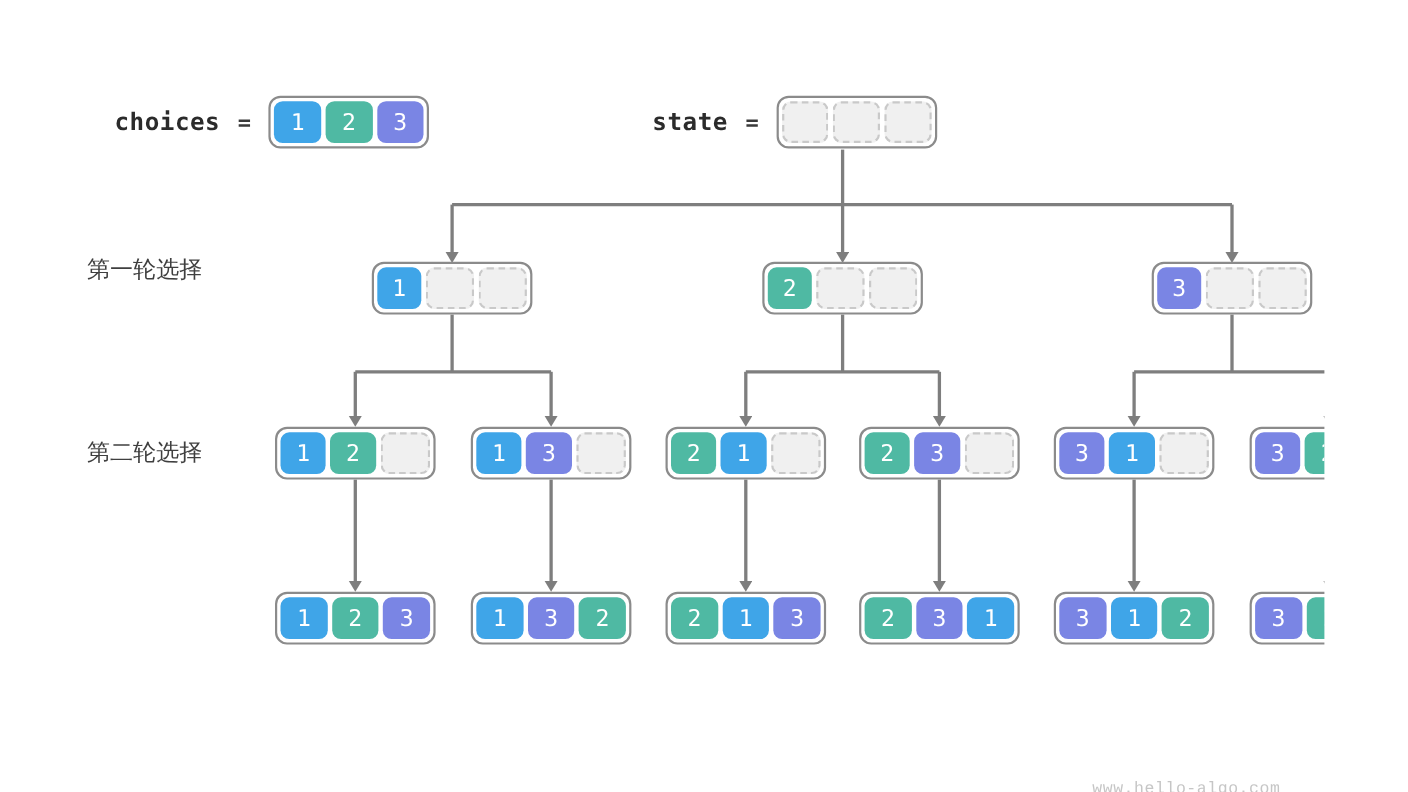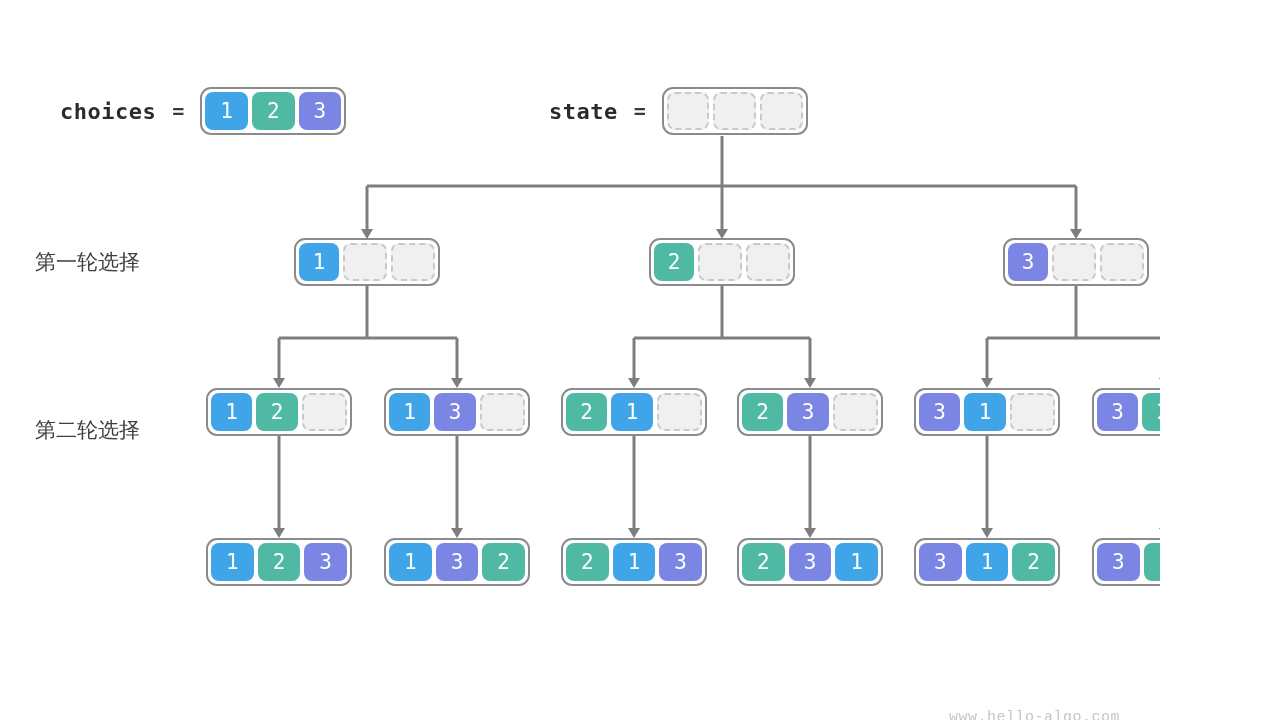--- a/index.html
+++ b/index.html
@@ -1,18 +1,18 @@
 <!DOCTYPE html>
 <html style="--c1: #3fa5e8; --c2: #4fb9a3; --c3: #7a85e4; --cell-text: #ffffff; --empty-fill: #f0f0f0; --empty-border: #c9c9c9; --box-border: #8b8b8b; --arrow: #7e7e7e; --text: #3f3f3f; --watermark: #c6c6c6;"><head>
 <meta charset="utf-8">
 <style>
   html,body { margin:0; padding:0; background:#ffffff; }
   .canvas {
     position:relative; width:1160px; height:720px; background:#ffffff;
-    overflow:hidden; font-family:"Liberation Sans", sans-serif;
+    overflow:hidden; font-family:"Liberation Sans", sans-serif;margin-left:44px;
   }
   svg.arrows { position:absolute; left:0; top:0; pointer-events:none; z-index:1; }
   svg.arrows path { stroke:var(--arrow); stroke-width:3; fill:none; }
   svg.arrows .ah { stroke:none; fill:var(--arrow); }
 
   .hgroup { position:absolute; top:87px; height:48px; display:flex; align-items:center; z-index:2; }
   .kw {
     font-family:"DejaVu Sans Mono", monospace; font-weight:bold;
     font-size:22px; color:#2b2b2b; letter-spacing:0.5px;
   }
@@ -99,22 +99,22 @@
   <div class="hgroup" style="left:549px;">
     <span class="kw">state</span>
     <span class="eq">=</span>
     <div class="box inflow" id="stateBox">
         <div class="cell empty"></div>
         <div class="cell empty"></div>
         <div class="cell empty"></div>
       </div>
   </div>
 
-  <div class="rowlabel" style="top:238px;">第一轮选择</div>
-  <div class="rowlabel" style="top:406px;">第二轮选择</div>
+  <div class="rowlabel" style="top:222px;">第一轮选择</div>
+  <div class="rowlabel" style="top:388px;">第二轮选择</div>
 
   <div id="nodesLayer">
       <div class="box" style="left: 294px; top: 238px;">
         <div class="cell v1">1</div>
         <div class="cell empty"></div>
         <div class="cell empty"></div>
       </div>
       <div class="box" style="left: 649px; top: 238px;">
         <div class="cell v2">2</div>
         <div class="cell empty"></div>

